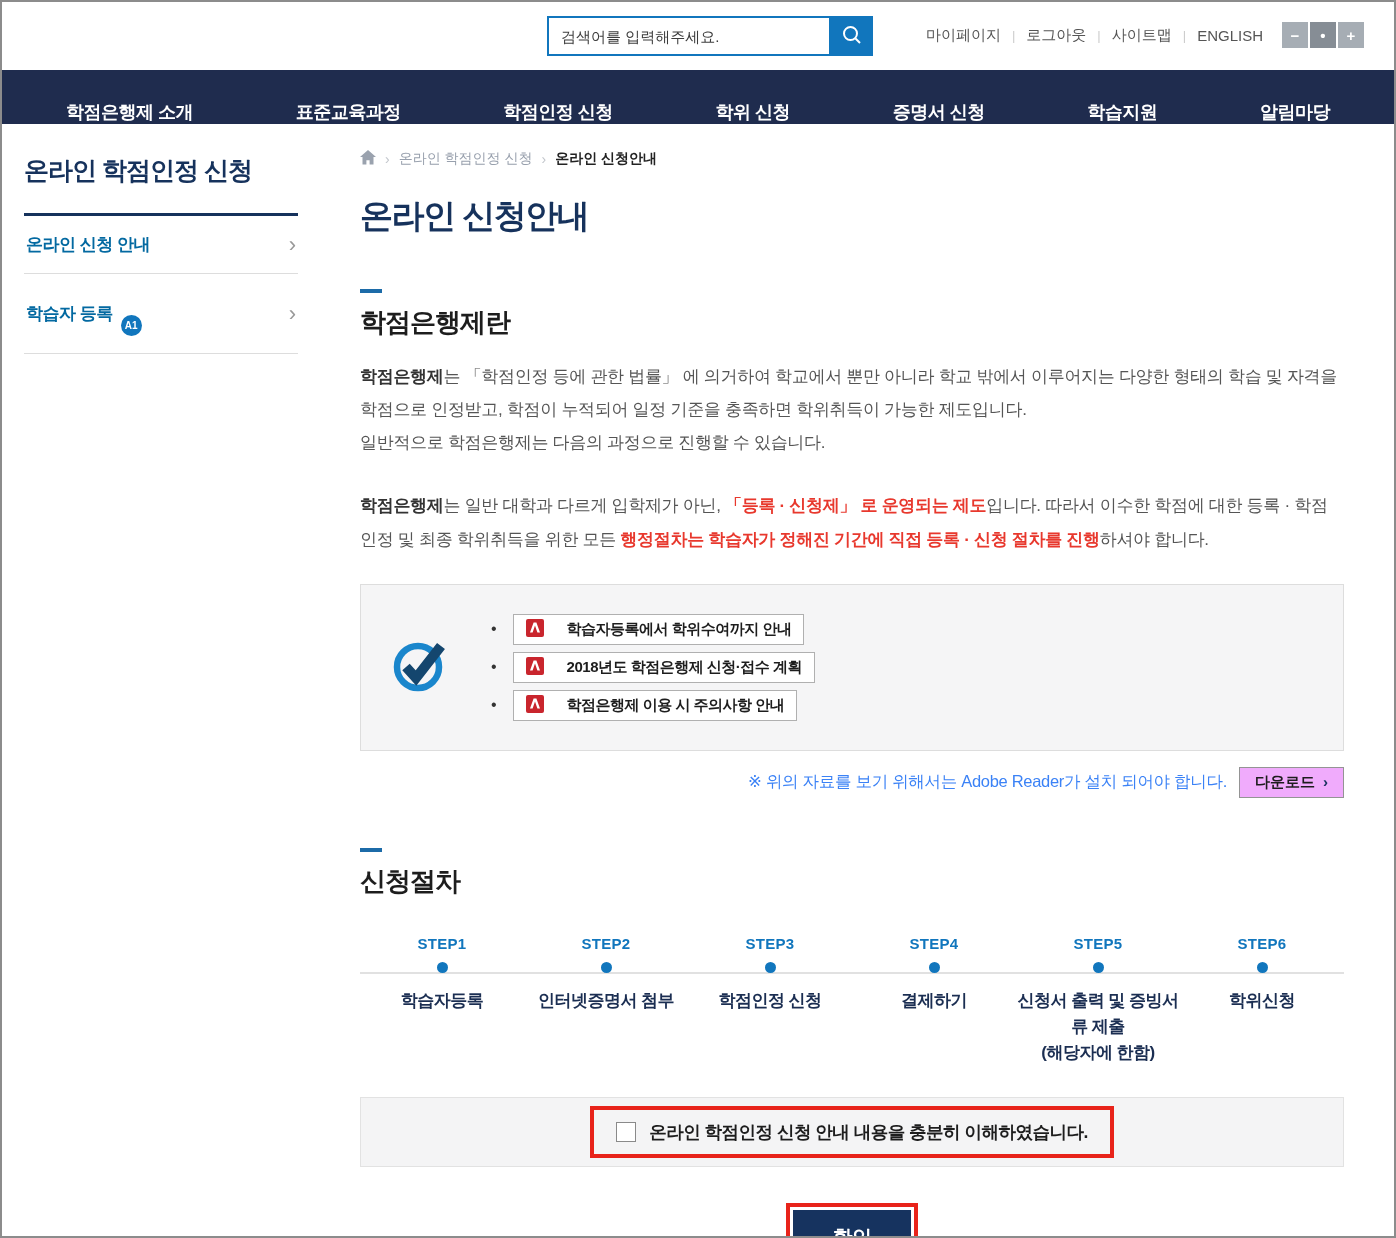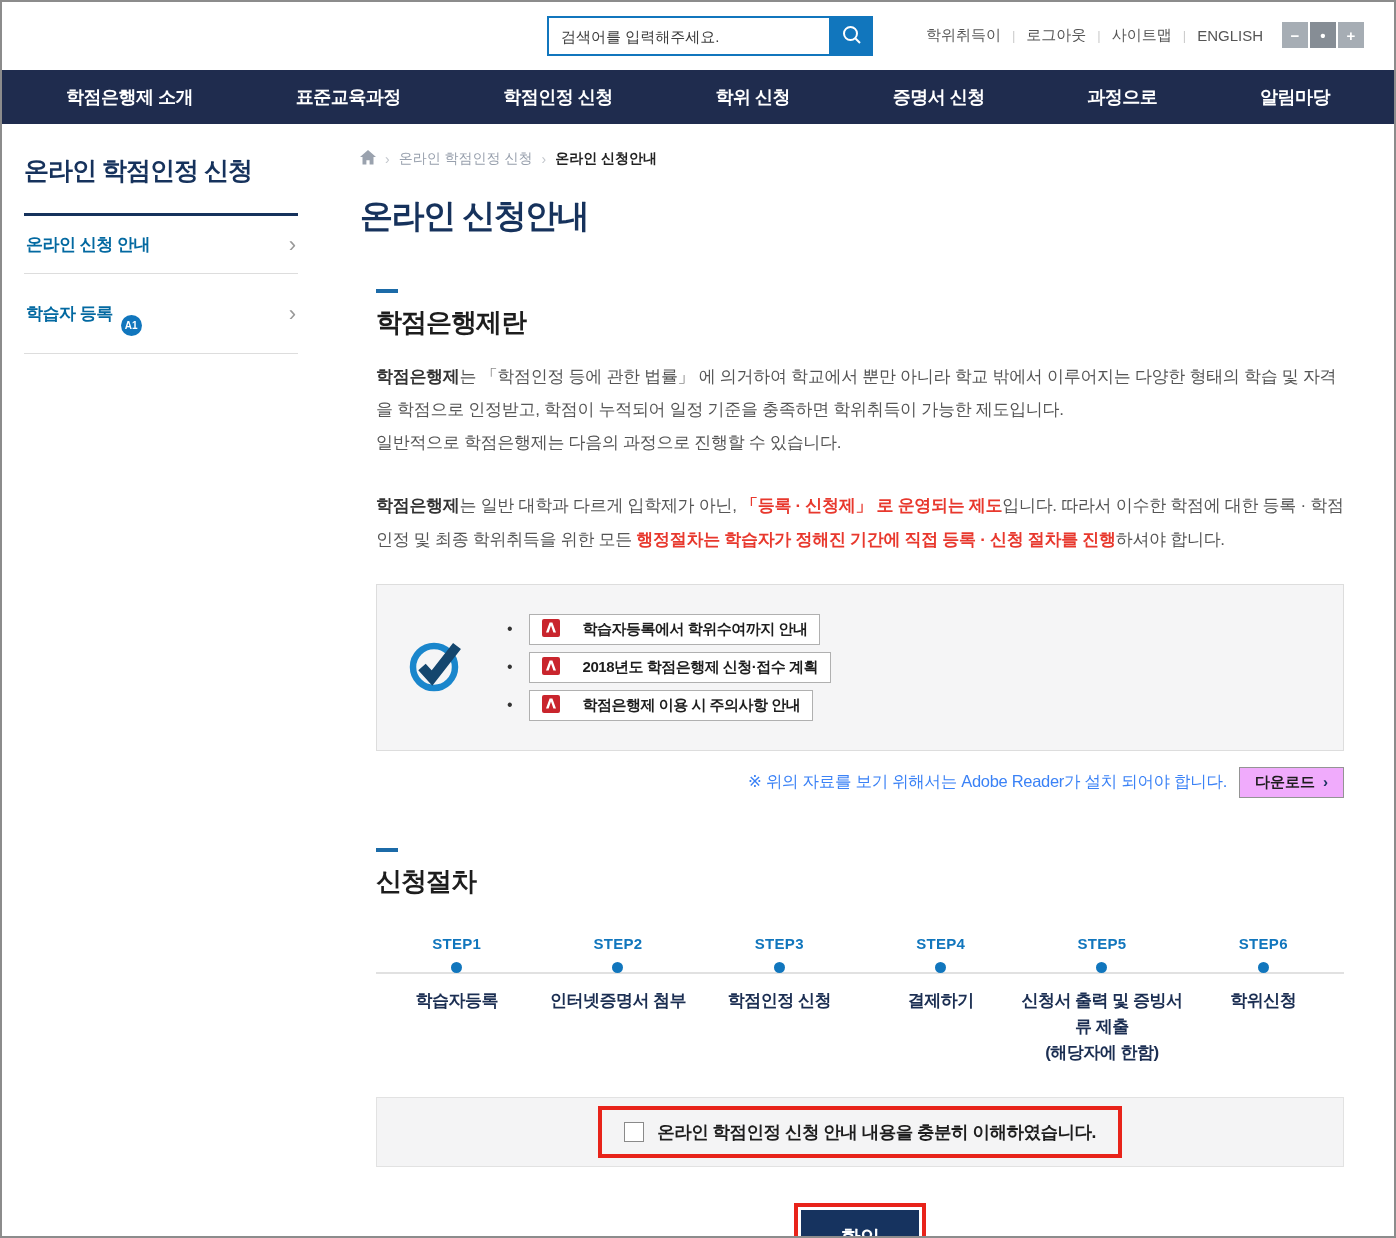--- a/index.html
+++ b/index.html
@@ -16,21 +16,21 @@
   .search input::placeholder { color:#3c3c3c; }
   .search-btn { width:42px; height:40px; background:#1176bd; border:none; display:flex; align-items:center; justify-content:center; cursor:pointer; }
   .utils { position:absolute; right:30px; top:20px; display:flex; align-items:center; gap:11px; }
   .util-link { font-size:15px; color:#555; text-decoration:none; cursor:pointer; }
   .util-sep { color:#ccc; font-size:13px; }
   .fontsize { display:flex; gap:2px; margin-left:8px; }
   .fz-btn { width:26px; height:26px; border:none; color:#fff; font-size:15px; font-weight:700; display:flex; align-items:center; justify-content:center; cursor:pointer; background:#a6adb4; }
   .fz-btn.mid { background:#868d95; }
 
   
-  .nav { height:54px; background:#1f2c4e; display:flex; align-items:center; justify-content:space-between; padding:0 64px;gap:29px; }
+  .nav { height:54px; background:#1f2c4e; display:flex; align-items:flex-end; justify-content:space-between; padding:0 64px;gap:29px; }
   .nav-item { color:#fff; font-size:18px; font-weight:700; text-decoration:none; cursor:pointer; letter-spacing:-0.5px; }
 
   
   .content { display:flex; }
   .sidebar { width:320px; flex:0 0 320px; padding:30px 24px 0 22px; }
   .side-title { font-size:25px; font-weight:800; color:#16325c; letter-spacing:-1px; }
   .side-rule { height:3px; background:#16325c; margin-top:26px; }
   .side-item { display:flex; align-items:center; padding:17px 2px; border-bottom:1px solid #ddd; cursor:pointer; }
   .side-label { font-size:17px; font-weight:700; color:#0369a1; letter-spacing:-0.5px; }
   .side-badge { width:21px; height:21px; border-radius:50%; background:#1176bd; color:#fff; font-size:10px; font-weight:700; display:inline-flex; align-items:center; justify-content:center; margin-left:8px;margin-top:24px; }
@@ -39,21 +39,21 @@
   .main { flex:1; padding:26px 50px 0 38px; }
 
   
   .breadcrumb { display:flex; align-items:center; gap:9px; font-size:14px; color:#98a0ad; }
   .crumb { color:#98a0ad; cursor:pointer; }
   .crumb.current { color:#222; font-weight:700; cursor:default; }
   .bc-sep { color:#c2c6cc; font-size:14px; }
   .page-title { margin-top:26px; font-size:33px; font-weight:800; color:#16325c; letter-spacing:-1.5px; }
 
   
-  .section { margin-top:50px;margin-left:16px; }
+  .section { margin-top:50px; }
   .dash { width:22px; height:4px; background:#1c6ba8; }
   .sec-heading { margin-top:12px; font-size:26px; font-weight:800; color:#1d1d1d; letter-spacing:-1px; }
   .para { margin-top:20px; font-size:17px; color:#555; line-height:1.95; letter-spacing:-0.3px; }
   .para .lead { font-weight:700; color:#333; }
   .para .red { font-weight:700; color:#e8382d; }
   .para + .para { margin-top:30px; }
 
   
   .pdf-box { margin-top:28px; background:#f5f5f6; border:1px solid #ddd; padding:22px 30px; display:flex; align-items:center; gap:36px; }
   .pdf-list { list-style:none; }
@@ -100,42 +100,42 @@
         <span>
           <svg width="22" height="22" viewBox="0 0 22 22">
             <circle cx="9.5" cy="9.5" r="6.5" fill="none" stroke="#fff" stroke-width="2"></circle>
             <line x1="14.5" y1="14.5" x2="19" y2="19" stroke="#fff" stroke-width="2"></line>
           </svg>
         </span>
       </button>
     </div>
 
     <div class="utils">
-      <a class="util-link">학위취득이</a>
+      <a class="util-link">마이페이지</a>
       <span class="util-sep">|</span>
       <a class="util-link">로그아웃</a>
       <span class="util-sep">|</span>
       <a class="util-link">사이트맵</a>
       <span class="util-sep">|</span>
       <a class="util-link">ENGLISH</a>
       <span class="fontsize">
         <button class="fz-btn">−</button>
         <button class="fz-btn mid">•</button>
         <button class="fz-btn">+</button>
       </span>
     </div>
   </div>
 
   <div class="nav">
     <a class="nav-item">학점은행제 소개</a>
     <a class="nav-item">표준교육과정</a>
     <a class="nav-item">학점인정 신청</a>
     <a class="nav-item">학위 신청</a>
     <a class="nav-item">증명서 신청</a>
-    <a class="nav-item">과정으로</a>
+    <a class="nav-item">학습지원</a>
     <a class="nav-item">알림마당</a>
   </div>
 
   <div class="content">
 
     <div class="sidebar">
       <div class="side-title">온라인 학점인정 신청</div>
       <div class="side-rule"></div>
       <div class="side-item">
         <span class="side-label">온라인 신청 안내</span>

